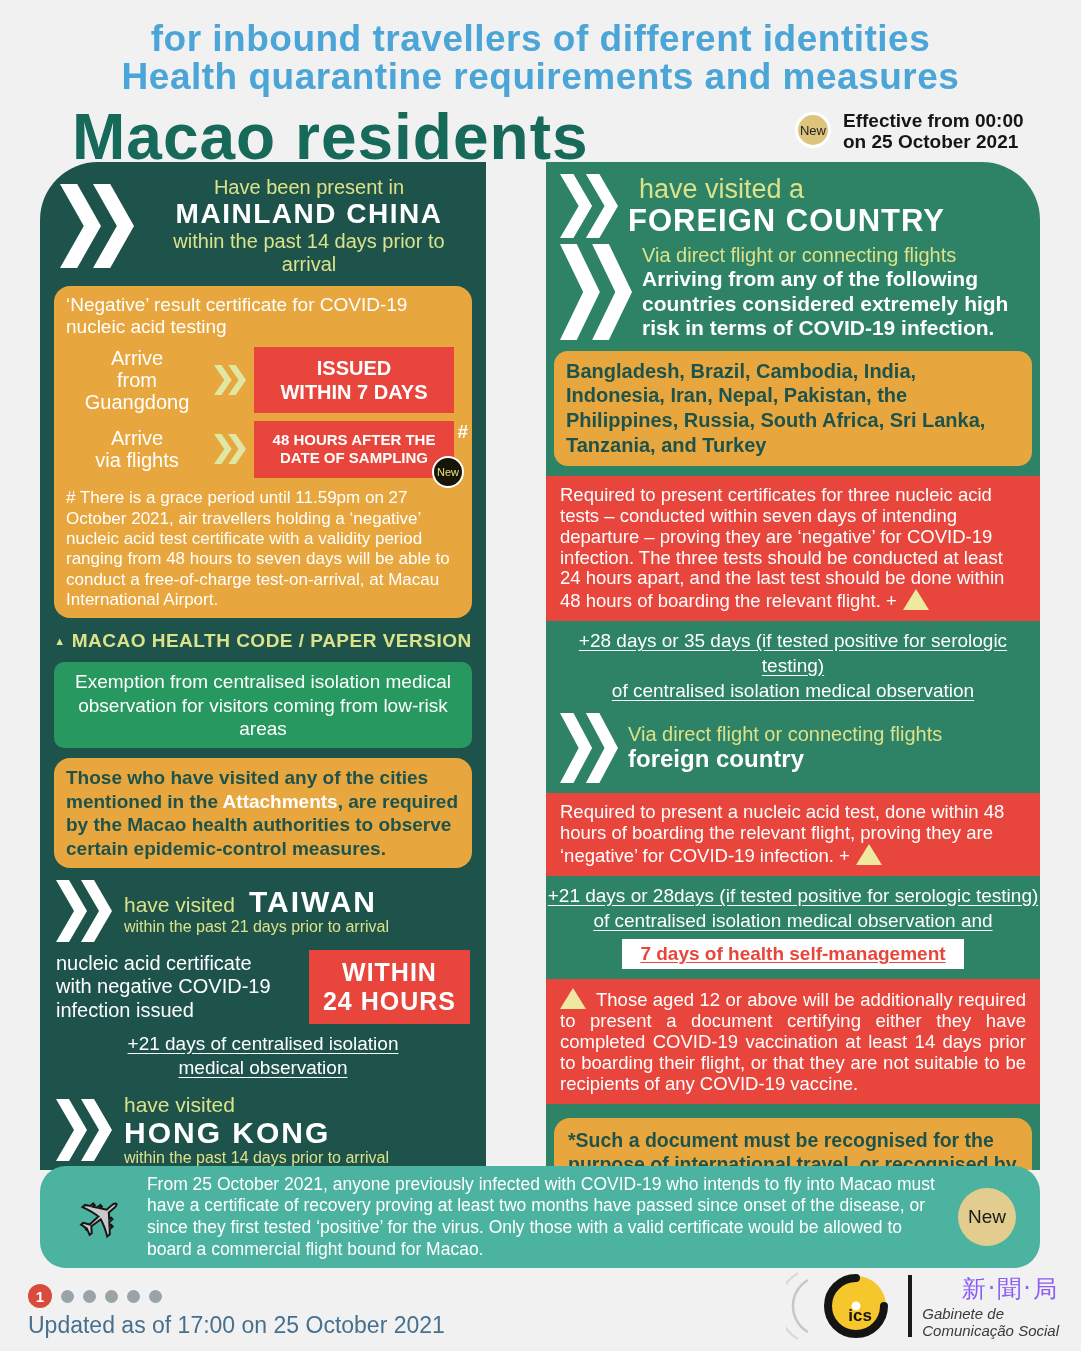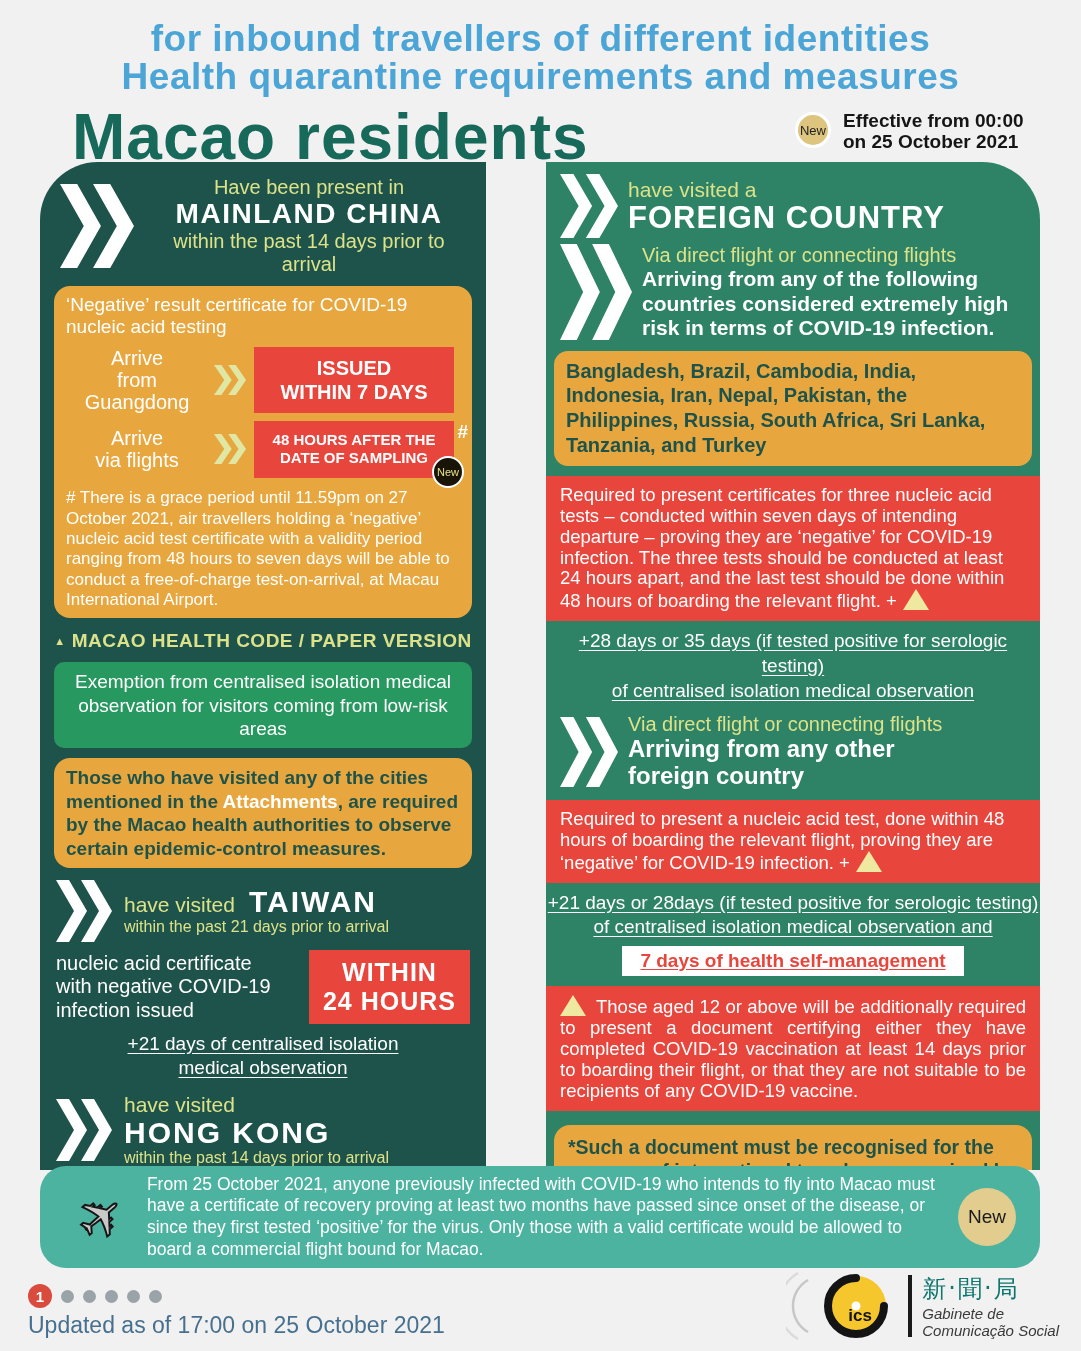--- a/index.html
+++ b/index.html
@@ -67,21 +67,21 @@
   .cert-flex{display:flex;align-items:center;gap:28px;margin:8px 16px 0;}
   .cert-text{flex:1;font-size:20px;line-height:1.16;}
   .badge-24{background:#e8463d;color:#fff;font-weight:700;font-size:25px;line-height:1.15;
     text-align:center;padding:8px 14px;letter-spacing:1px;flex:0 0 auto;}
   .u-note{text-align:center;font-size:19px;line-height:1.3;margin-top:8px;}
   .u-note span{display:block;text-decoration:underline;text-underline-offset:3px;}
 
   
   .sec-fc{margin-top:12px;padding:0 10px 0 14px;display:flex;gap:10px;align-items:center;}
   .sec-fc .chev{width:58px;height:64px;color:#fff;}
-  .fc-intro{font-size:21px;color:#dce289;}
+  .fc-intro{font-size:27px;color:#dce289;margin-left:11px;}
   .fc-title{font-size:31px;font-weight:700;letter-spacing:1px;line-height:1.05;}
   .sec-hr{display:flex;gap:10px;padding:0 10px 0 14px;margin-top:6px;align-items:center;}
   .sec-hr .chev{width:72px;height:96px;color:#fff;}
   .via{font-size:20px;color:#dce289;}
   .hr-heading{font-size:21px;font-weight:700;line-height:1.17;}
   .countries-box{background:#e8a73e;border-radius:14px;margin:10px 8px 0;padding:8px 12px;
     color:#1d534b;font-weight:600;font-size:20px;line-height:1.24;}
   .rbox{background:#e8463d;margin:10px 0 0;padding:9px 14px;font-size:18.5px;line-height:1.13;}
   .tri{display:inline-block;width:0;height:0;border-left:13px solid transparent;
     border-right:13px solid transparent;border-bottom:21px solid #eee8a0;vertical-align:-3px;margin-left:6px;}
@@ -109,21 +109,21 @@
   .pager{position:absolute;left:28px;top:1284px;display:flex;align-items:center;gap:9px;}
   .page-current{width:24px;height:24px;border-radius:50%;background:#d84b3d;color:#fff;
     font-weight:700;font-size:15px;display:flex;align-items:center;justify-content:center;}
   .dot{width:13px;height:13px;border-radius:50%;background:#9aa3a8;}
   .updated{position:absolute;left:28px;top:1312px;font-size:23px;color:#47708e;}
 
   .logo{position:absolute;right:22px;top:1268px;display:flex;align-items:center;gap:10px;}
   .logo-mark{position:relative;width:112px;height:76px;}
   .logo-letters{position:absolute;left:62px;top:38px;font-size:17px;font-weight:700;color:#141414;}
   .logo-divider{width:4px;height:62px;background:#1a1a1a;}
-  .logo-cn{font-size:24px;color:#0f766e;letter-spacing:2px;}
+  .logo-cn{font-size:24px;color:#8b5cf6;letter-spacing:2px;text-align:right;}
   .logo-pt{font-style:italic;font-size:15px;color:#3a3a3a;line-height:1.15;}
 </style>
 </head>
 <body>
 
 <div class="page">
 
   <div class="header-title">
     <div>for inbound travellers of different identities</div>
     <div>Health quarantine requirements and measures</div>
@@ -271,21 +271,20 @@
     </div>
 
     <div class="sec-of">
       <svg class="chev" viewBox="0 0 112 100" preserveAspectRatio="none">
           <path d="M0 0h26l36 50-36 50H0l36-50z"></path>
           <path d="M50 0h26l36 50-36 50H50l36-50z"></path>
         </svg>
       <div>
         <div class="via">Via direct flight or connecting flights</div>
         <div class="of-heading">
-          <div>Arriving from any other</div>
           <div>foreign country</div>
         </div>
       </div>
     </div>
 
     <div class="rbox">
       <span>Required to present a nucleic acid test, done within 48 hours of boarding the relevant flight, proving they are ‘negative’ for COVID-19 infection. +</span><span class="tri"></span>
     </div>
 
     <div class="u-note">

